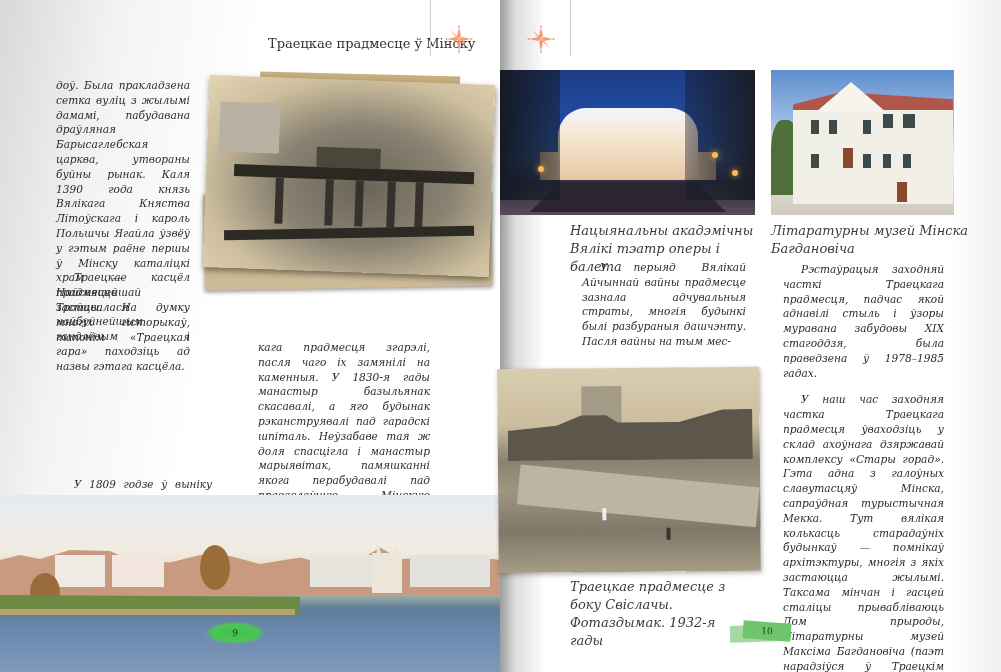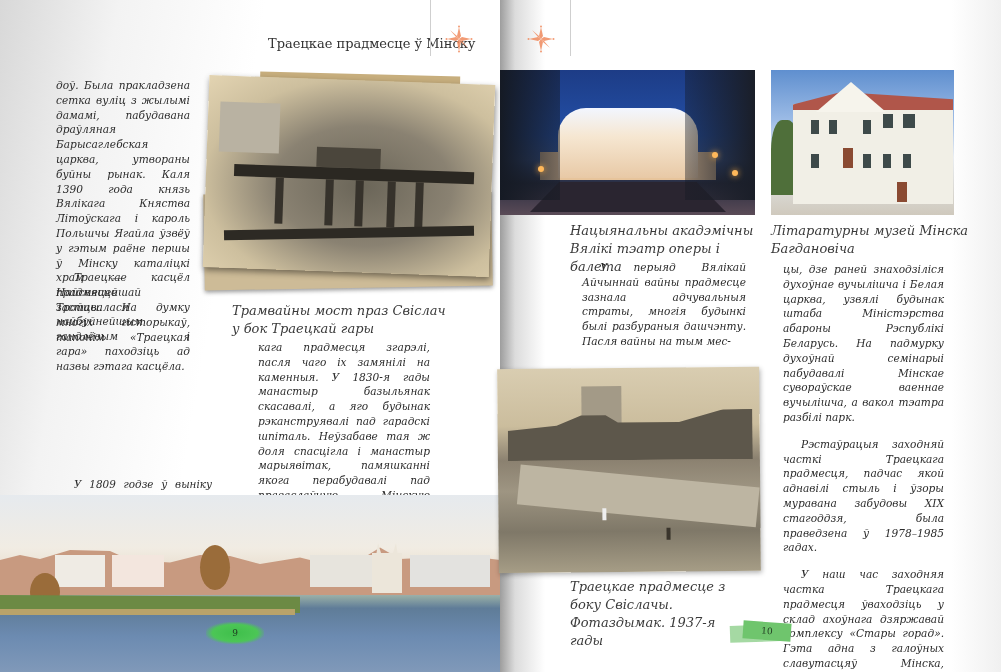--- a/index.html
+++ b/index.html
@@ -124,21 +124,20 @@
       <div class="tram"></div>
       <div class="tram-bridge"></div>
       <div class="pier" style="left:70px"></div>
       <div class="pier" style="left:120px"></div>
       <div class="pier" style="left:150px"></div>
       <div class="pier" style="left:182px"></div>
       <div class="pier" style="left:210px"></div>
       <div class="tram-bridge2"></div>
     </div>
   </div>
-  <div class="caption" style="left:232px;top:302px;width:215px">Трамвайны мост праз Свіслач у бок Траецкай гары</div>
 
   <div class="txt" style="left:246px;top:328px;width:196px">
     <p>кага прадмесця згарэлі, пасля чаго іх замянілі на каменныя. У 1830-я гады манастыр базыльянак скасавалі, а яго будынак рэканструявалі пад гарадскі шпіталь. Неўзабаве тая ж доля спасцігла і манастыр марыявітак, памяшканні якога перабудавалі пад праваслаўную Мінскую духоўную семінарыю. У 1867-м на месцы старажытнага Узнясенскага манастыра адкрылі жаночае духоўнае вучылішча, аднавілі Узнясенскую (Белую) царкву.</p>
   </div>
 
   <div class="photo panorama">
     <div class="pano-houses"></div>
     <div class="pano-white" style="left:55px;width:50px"></div>
     <div class="pano-white" style="left:112px;width:52px;background:#f3e6de"></div>
     <div class="pano-white" style="left:310px;width:70px;background:#e7e4dd"></div>
@@ -207,22 +206,21 @@
   <p class="ind">У перыяд Вялікай Айчыннай вайны прадмесце зазнала адчувальныя страты, многія будынкі былі разбураныя дашчэнту. Пасля вайны на тым мес-</p>
 </div>
 
 <div class="photo old-photo2">
   <div class="op2-tower"></div>
   <div class="op2-houses"></div>
   <div class="op2-river"></div>
   <div class="op2-person" style="left:104px;top:140px"></div>
   <div class="op2-person" style="left:168px;top:160px;background:#3a352c"></div>
 </div>
-<div class="caption" style="left:570px;top:578px;width:180px">Траецкае прадмесце з боку Свіслачы. Фотаздымак. 1937-я гады</div>
+<div class="caption" style="left:570px;top:578px;width:180px">Траецкае прадмесце з боку Свіслачы. Фотаздымак. 1932-я гады</div>
 
 <div class="txt" style="left:771px;top:250px;width:185px">
-  <p>цы, дзе раней знаходзіліся духоўнае вучылішча і Белая царква, узвялі будынак штаба Міністэрства абароны Рэспублікі Беларусь. На падмурку духоўнай семінарыі пабудавалі Мінскае сувораўскае ваеннае вучылішча, а вакол тэатра разбілі парк.</p>
   <p class="ind">Рэстаўрацыя заходняй часткі Траецкага прадмесця, падчас якой аднавілі стыль і ўзоры муравана забудовы XIX стагоддзя, была праведзена ў 1978–1985 гадах.</p>
   <p class="ind">У наш час заходняя частка Траецкага прадмесця ўваходзіць у склад ахоўнага дзяржавай комплексу «Стары горад». Гэта адна з галоўных славутасцяў Мінска, сапраўдная турыстычная Мекка. Тут вялікая колькасць старадаўніх будынкаў — помнікаў архітэктуры, многія з якіх застаюцца жылымі. Таксама мінчан і гасцей сталіцы прывабліваюць Дом прыроды, Літаратурны музей Максіма Багдановіча (паэт нарадзіўся ў Траецкім прадмесці), Музей гісторыі беларускай літаратуры, «Гасцёўня Уладзіслава Галубка», галерэя рамёстваў.</p>
 </div>
 
 <div class="pn-right-bg"></div>
 <div class="page-number pn-right">10</div>
 
 </body></html>

